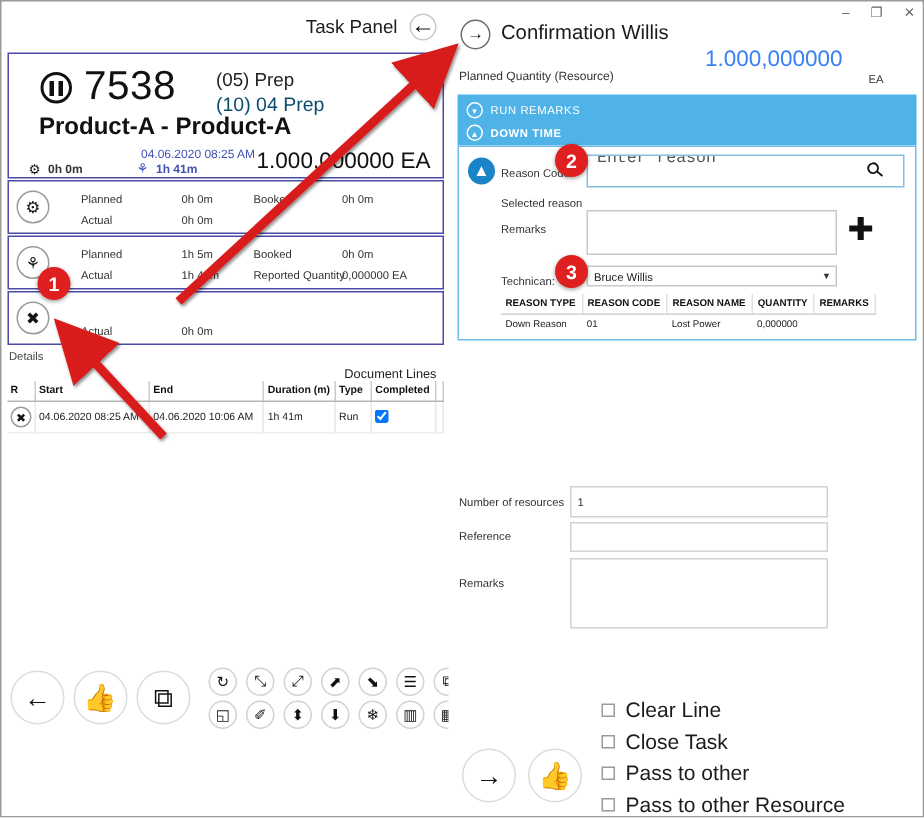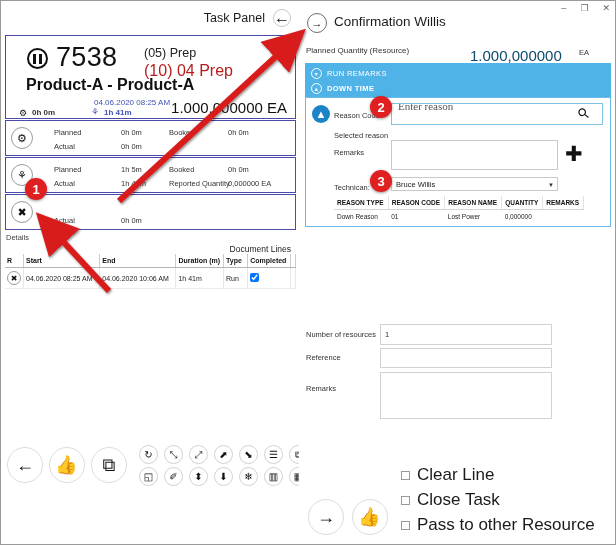--- a/index.html
+++ b/index.html
@@ -62,21 +62,21 @@
     box-sizing: border-box;
     display: flex; align-items: center; justify-content: center;
     gap: 2.5px;
   }
   .pause-bar { width: 3px; height: 10px; background: #111; }
   .tc-number {
     position: absolute; left: 50px; top: 6px;
     font-size: 27px; color: #111; letter-spacing: .3px;
   }
   .tc-op1 { position: absolute; left: 138px; top: 10px; font-size: 12.5px; color: #222; }
-  .tc-op2 { position: absolute; left: 138px; top: 26px; font-size: 16px; color: #b91c1c; }
+  .tc-op2 { position: absolute; left: 138px; top: 26px; font-size: 13px; color: #0c4a6e; }
   .tc-prodname {
     position: absolute; left: 20px; top: 40px;
     font-size: 16px; font-weight: bold; color: #111;
   }
   .tc-date {
     position: absolute; left: 88px; top: 62px;
     font-size: 8px; color: #3f51b5;
   }
   .tc-gear-ico {
     position: absolute; left: 13px; top: 72px; font-size: 9px; color: #111;
@@ -203,22 +203,22 @@
   }
   .cp-title {
     position: absolute; left: 34px; top: 12px;
     font-size: 13.5px; color: #1b1b1b;
   }
   .cp-plannedlbl {
     position: absolute; left: 6px; top: 44px;
     font-size: 8px; color: #333;
   }
   .cp-plannedval {
-    position: absolute; left: 170px; top: 45px;
-    font-size: 15px; color: #0c4a6e;
+    position: absolute; left: 170px; top: 29px;
+    font-size: 15px; color: #3b82f6;
   }
   .cp-plannedunit {
     position: absolute; left: 279px; top: 46px;
     font-size: 7.5px; color: #333;
   }
 
   .blue-band {
     position: absolute; left: 5px; top: 61px;
     width: 306px; height: 34px;
     background: #4fb3e8;
@@ -257,21 +257,21 @@
     font-size: 7.5px; color: #333;
   }
   .reason-input {
     position: absolute; left: 85px; top: 5px;
     width: 212px; height: 22px;
     border: 1px solid #7fbfe0;
     background: #fff;
     box-sizing: border-box;
     font-size: 11px; color: #444;
     padding: 0 26px 17px 6px;
-    font-family: Liberation Serif, serif;
+    font-family: Liberation Mono, monospace;
     outline: none;
   }
   .reason-input::placeholder { color: #555; }
   .srch-ico {
     position: absolute; left: 272px; top: 7px;
     font-size: 14px; color: #111;
     transform: rotate(-50deg);
   }
   .selreason-lbl {
     position: absolute; left: 28px; top: 33px;
@@ -343,21 +343,21 @@
   }
   .chk-row {
     display: flex; align-items: center; gap: 7px;
     margin-bottom: 5px;
   }
   .chk-box {
     width: 9px; height: 9px;
     border: 1px solid #9a9a9a; background: #fff;
     box-sizing: border-box;
   }
-  .chk-lbl { font-size: 17px; color: #1b1b1b; }
+  .chk-lbl { font-size: 14px; color: #1b1b1b; }
 
   .rp-bottom-btns {
     position: absolute; left: 306px; top: 497px;
   }
   .rp-big {
     position: absolute;
     width: 36px; height: 36px;
     border-radius: 50%; border: 1.3px solid #dcdcdc;
     background: #fff;
     display: flex; align-items: center; justify-content: center;
@@ -566,20 +566,24 @@
       <div class="chk-row">
         <span class="chk-box"></span>
         <span class="chk-lbl">Clear Line</span>
       </div>
       <div class="chk-row">
         <span class="chk-box"></span>
         <span class="chk-lbl">Close Task</span>
       </div>
       <div class="chk-row">
         <span class="chk-box"></span>
+        <span class="chk-lbl">Pass to other</span>
+      </div>
+      <div class="chk-row">
+        <span class="chk-box"></span>
         <span class="chk-lbl">Pass to other Resource</span>
       </div>
     </div>
 
     <div class="rp-bottom-btns" style="left:0; top:0;">
       <div class="rp-big" style="left:8px; top:497px">→</div>
       <div class="rp-big" style="left:52px; top:497px">👍</div>
     </div>
   </div>
 

